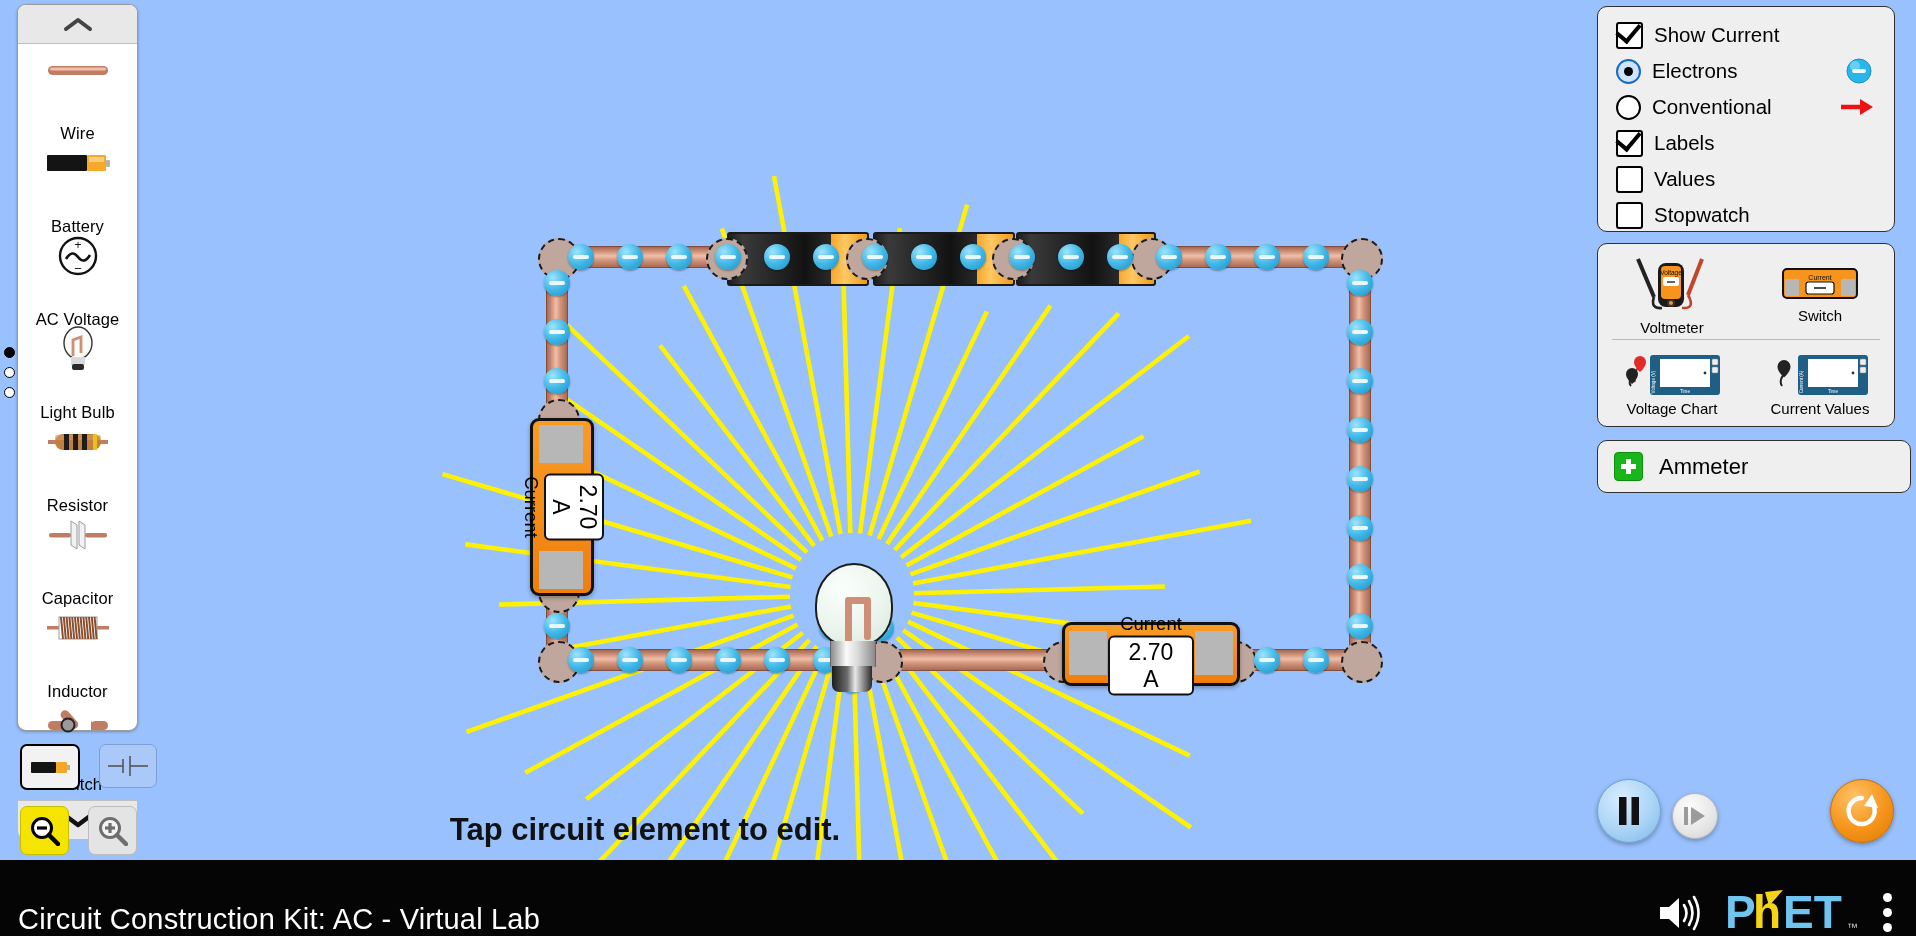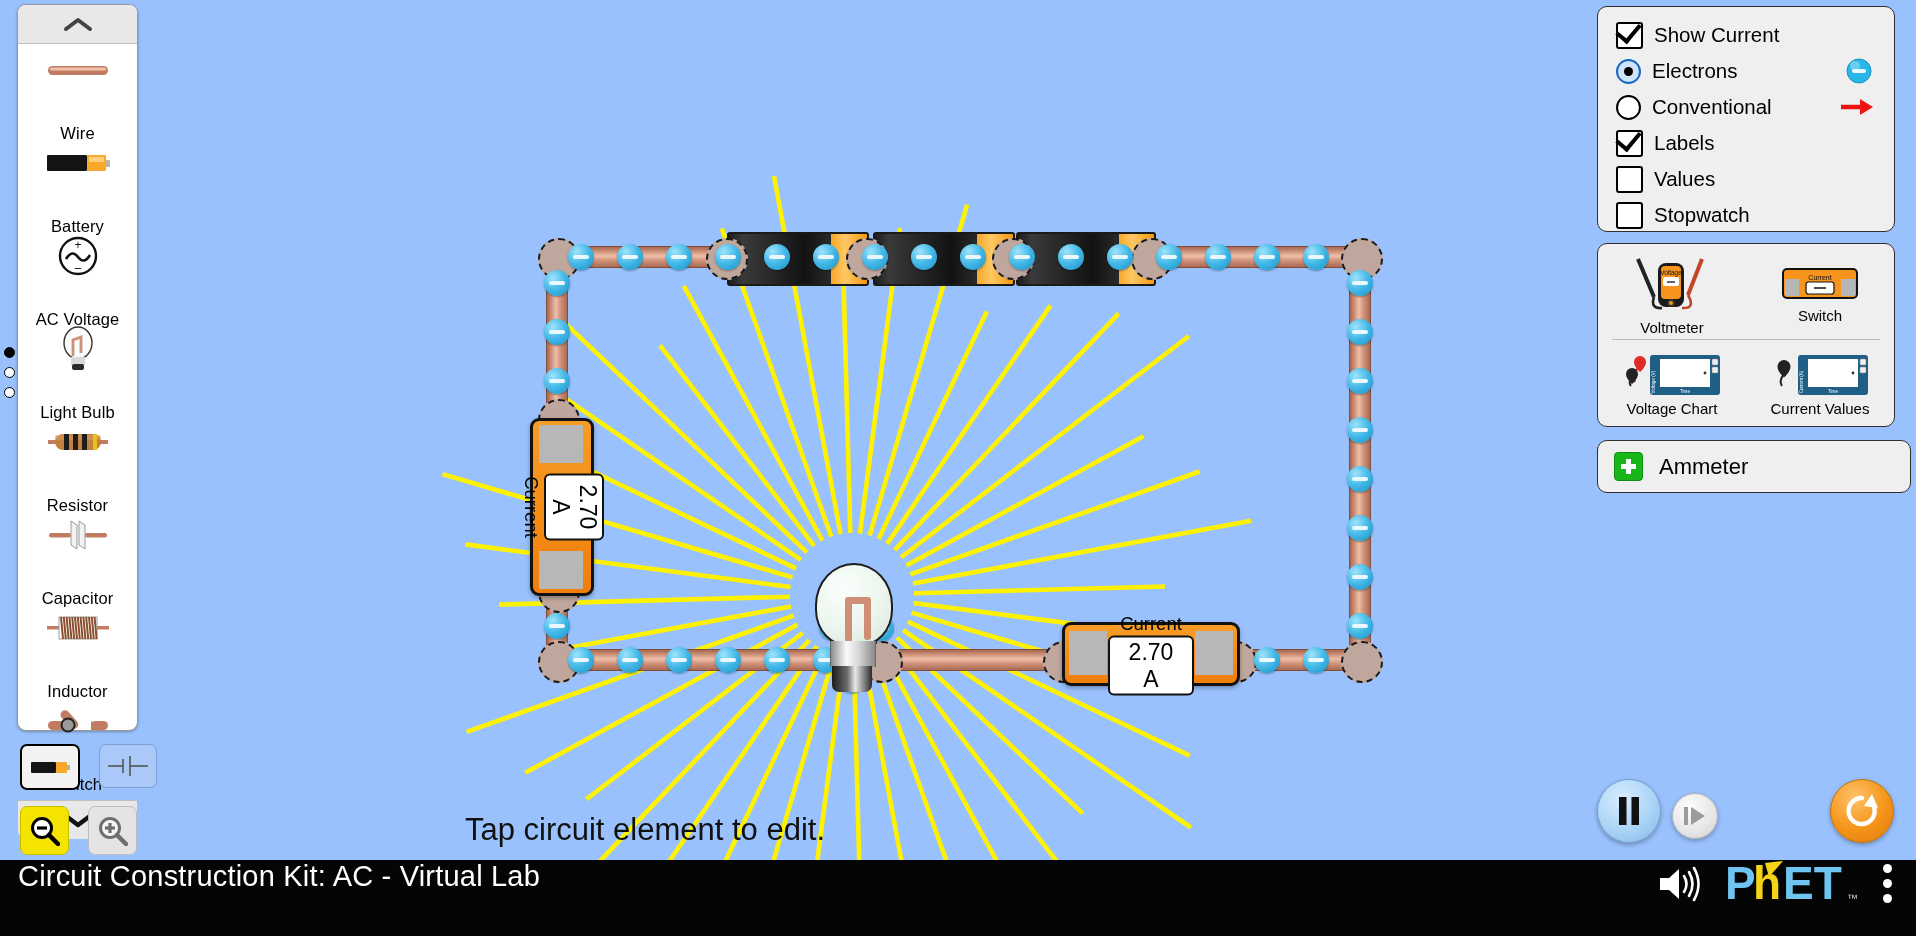--- a/index.html
+++ b/index.html
@@ -114,39 +114,39 @@
      border:2.2px solid #1d1d1d;border-radius:50% 50% 44% 44%;}
   .bulb-neck{position:absolute;width:44px;height:26px;
      background:linear-gradient(to right,#8e8e8e,#fafafa 35%,#d8d8d8 62%,#8a8a8a);
      border-left:1.5px solid #666;border-right:1.5px solid #666;}
   .bulb-base{position:absolute;width:40px;height:26px;
      background:linear-gradient(to right,#1c1c1c,#6a6a6a 38%,#e8e8e8 58%,#2a2a2a);
      border-radius:0 0 7px 7px;}
   .fil{position:absolute;background:#cf8e76;border-radius:3px;}
 
   #hint{position:absolute;left:0;top:812px;width:1290px;text-align:center;
-     font-size:31px;color:#111;}
+     font-size:31px;color:#111;font-weight:bold;}
 
   
   #pause{position:absolute;left:1597px;top:779px;width:62px;height:62px;border-radius:50%;
     background:radial-gradient(circle at 38% 30%,#d8ecff 0%,#aad4f6 55%,#7fb6e6 100%);
     border:1.5px solid #6ea2d0;display:flex;align-items:center;justify-content:center;
     box-shadow:0 2px 4px rgba(0,0,0,.3);cursor:pointer;}
   #step{position:absolute;left:1672px;top:793px;width:44px;height:44px;border-radius:50%;
     background:radial-gradient(circle at 38% 30%,#fdfdfd 0%,#e6e6e6 60%,#cfcfcf 100%);
     border:1.5px solid #b6b6b6;display:flex;align-items:center;justify-content:center;
     box-shadow:0 2px 4px rgba(0,0,0,.28);cursor:pointer;}
   #reset{position:absolute;left:1830px;top:779px;width:62px;height:62px;border-radius:50%;
     background:radial-gradient(circle at 38% 28%,#ffc268 0%,#f59419 55%,#dd7a05 100%);
     border:1.5px solid #c86f06;display:flex;align-items:center;justify-content:center;
     box-shadow:0 2px 4px rgba(0,0,0,.3);cursor:pointer;}
 
   
   #navbar{position:absolute;left:0;top:860px;width:1916px;height:76px;background:#050505;
-     display:flex;align-items:flex-start;}
+     display:flex;align-items:flex-end;}
   #simtitle{color:#fff;font-size:29px;margin-left:18px;letter-spacing:.2px;}
   #navright{margin-left:auto;display:flex;align-items:center;gap:22px;margin-right:20px;}
   .kebab{display:flex;flex-direction:column;gap:6px;cursor:pointer;padding:4px;}
   .kebab i{width:9px;height:9px;border-radius:50%;background:#fff;display:block;}
 </style>
 </head>
 <body>
 
 <div id="canvas">
   <svg id="rays" width="1916" height="860">

